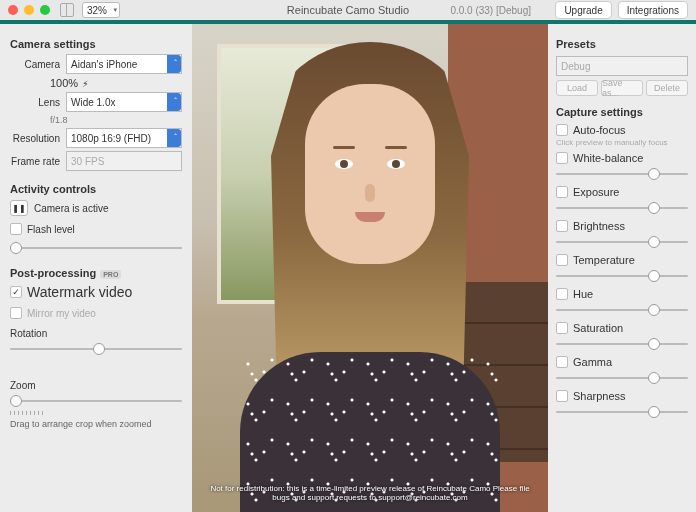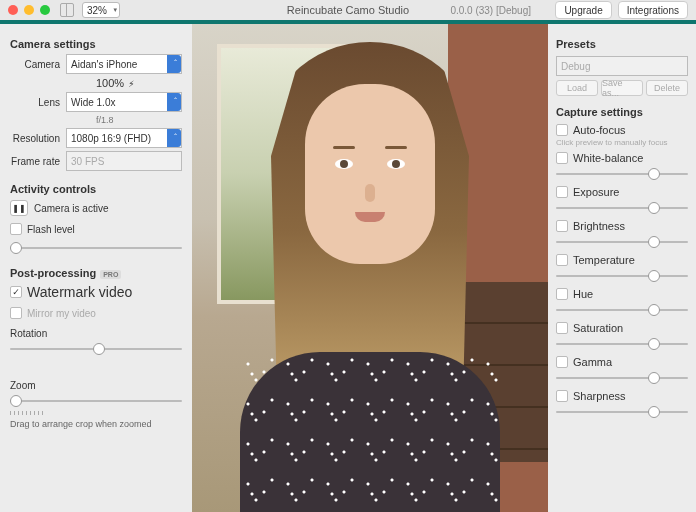--- a/index.html
+++ b/index.html
@@ -20,21 +20,21 @@
 .left{width:192px;padding:8px 10px;overflow:hidden}
 .center{flex:1;background:#888;position:relative;overflow:hidden}
 .right{width:148px;padding:8px 8px;overflow:hidden}
 .section{font-weight:600;font-size:11px;margin:6px 0 4px}
 .row{display:flex;align-items:center;margin:3px 0;min-height:18px}
 .lbl{width:56px;text-align:right;padding-right:6px;font-size:10px;color:#333}
 .sel{flex:1;height:20px;background:#fff;border:1px solid #bbb;border-radius:0;padding:0 4px;font-size:10px;display:flex;align-items:center;position:relative}
 .sel.blue::after{content:"";position:absolute;right:0;top:0;bottom:0;width:14px;background:#3b7dd8;border-radius:0 3px 3px 0}
 .sel.blue::before{content:"⌃";position:absolute;right:3px;top:3px;color:#fff;font-size:6px;z-index:1}
 .sel.dis{background:#f0f0f0;color:#aaa}
-.sub{font-size:9px;color:#777;margin-left:86px;margin-top:1px}
+.sub{font-size:9px;color:#777;margin-left:40px;margin-top:1px}
 .pause{width:18px;height:16px;border:1px solid #bbb;border-radius:3px;background:#fff;display:flex;align-items:center;justify-content:center;font-size:8px}
 .chk{width:12px;height:12px;border:1px solid #bbb;border-radius:2px;background:#fff;margin-right:5px;flex-shrink:0}
 .chk.on::after{content:"✓";font-size:9px;color:#333;display:block;line-height:10px;text-align:center}
 .slider{width:100%;height:14px;position:relative;margin:3px 0}
 .track{position:absolute;left:0;right:0;top:6px;height:2px;background:#bbb;border-radius:1px}
 .thumb{position:absolute;width:12px;height:12px;background:#fff;border:1px solid #999;border-radius:50%;top:1px}
 .dots{display:flex;gap:3px;margin:2px 0}
 .dots span{width:1px;height:4px;background:#aaa}
 .hint{font-size:9px;color:#666;margin-top:4px}
 .badge{font-size:7px;background:#ddd;border-radius:2px;padding:1px 3px;margin-left:4px;color:#777}
@@ -160,20 +160,22 @@
       <div class="face">
           <div class="brow l"></div>
           <div class="brow r"></div>
           <div class="eye l"></div>
           <div class="eye r"></div>
           <div class="nose"></div>
           <div class="mouth"></div>
         </div>
       <div class="body"></div>
     </div>
+    <div class="wm">Not for redistribution: this is a time-limited preview release of Reincubate Camo
+Please file bugs and support requests to support@reincubate.com</div>
   </div>
 
   <div class="right">
     <div class="rsec">Presets</div>
     <div class="sel dis" style="width:100%">Debug</div>
     <div class="rbtns">
       <div class="rbtn">Load</div>
       <div class="rbtn">Save as...</div>
       <div class="rbtn">Delete</div>
     </div>

